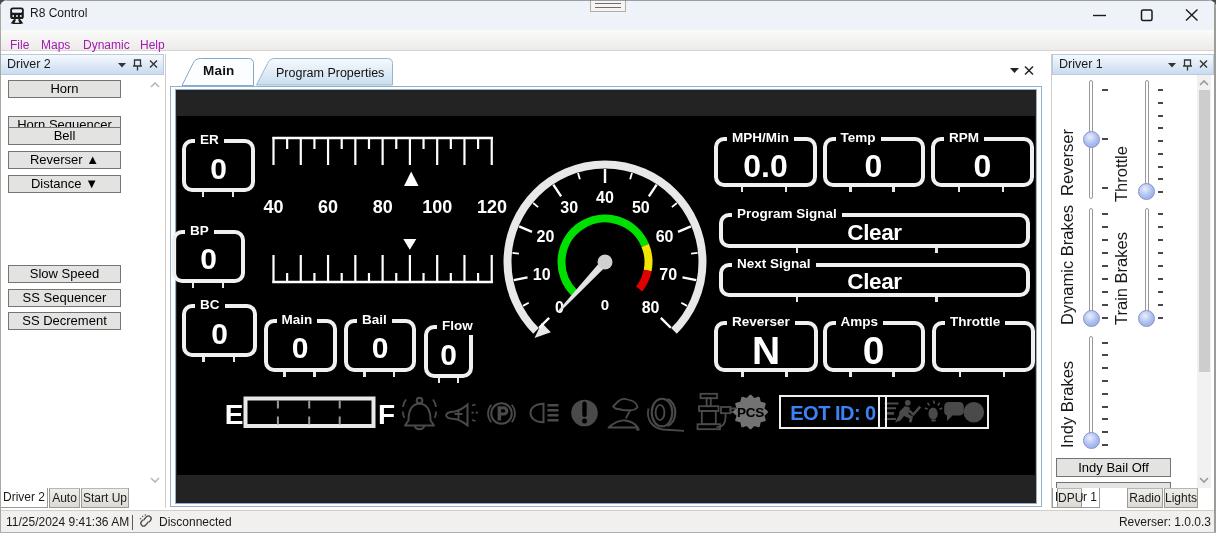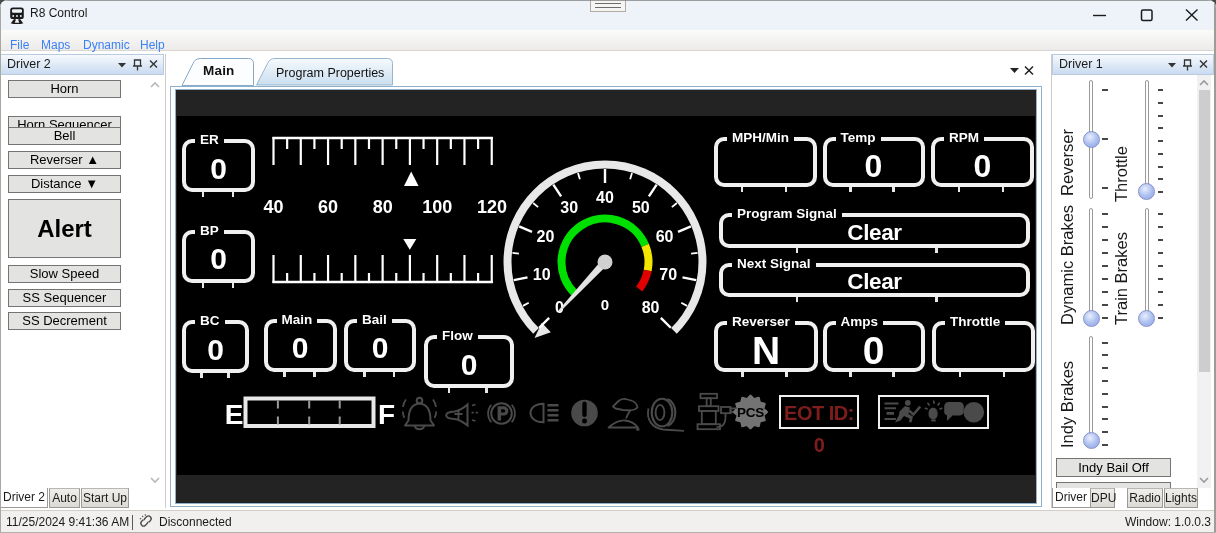--- a/index.html
+++ b/index.html
@@ -2,21 +2,21 @@
 <html><head><meta charset="utf-8"><style>
 *{margin:0;padding:0;box-sizing:border-box}
 html,body{width:1216px;height:533px;overflow:hidden;background:#4a4a4a;font-family:"Liberation Sans",sans-serif}
 .abs{position:absolute}
 #win{position:absolute;inset:0;background:#fff;border-radius:8px 8px 0 0;overflow:hidden}
 #titlebar{position:absolute;left:0;top:0;width:1216px;height:30px;background:#eef3f9}
 #title{position:absolute;left:30px;top:6px;font-size:12px;color:#1a1a1a}
 #handle{position:absolute;left:590px;top:0;width:36px;height:12px;background:#f7f5f4;border:1px solid #b3aba4;border-top:none}
 #handle div{height:1px;background:#6e6e6e;margin:3px 4px 0 4px}
 #menubar{position:absolute;left:0;top:30px;width:1216px;height:21px;background:linear-gradient(#fbfbfa,#ecebe9);border-bottom:1px solid #d9d6d2}
-.menuitem{position:absolute;top:38px;font-size:12px;color:#3b82f6}
+.menuitem{position:absolute;top:38px;font-size:12px;color:#a21caf}
 #mainbg{position:absolute;left:0;top:52px;width:1216px;height:458px;background:#fff}
 #statusbar{position:absolute;left:0;top:510px;width:1216px;height:23px;background:#f2f0ee;border-top:1px solid #d2cfcb;font-size:12px;color:#1a1a1a}
 
 .panelhdr{position:absolute;height:21px;background:linear-gradient(#f6f9fd,#c9dbf1);border:1px solid #b9cadf;font-size:12.5px;color:#1a1a1a}
 
 .btn{position:absolute;left:8px;width:113px;height:18.5px;background:#e3e3e1;border:1px solid #747474;font-size:13px;color:#000;text-align:center;line-height:16.5px}
 
 .btab{position:absolute;height:20px;font-size:12px;color:#1a1a1a;text-align:center;border:1px solid #9c9a96;border-top:1px solid #b9b7b3;background:linear-gradient(#efeeea,#dcdad4);line-height:18px}
 .btab.active{background:#fff;border-top:none}
 
@@ -77,21 +77,20 @@
         </g>
       <path d="M33 5.5 l7 7 M40 5.5 l-7 7" stroke="#333" stroke-width="1.4" fill="none"></path>
     </svg>
   </div>
   <div class="abs" style="left:0;top:75px;width:164px;height:413px;background:#fff"></div>
   <div class="btn" style="top:79.5px">Horn</div>
   <div class="btn" style="top:116px">Horn Sequencer</div>
   <div class="btn" style="top:126.5px">Bell</div>
   <div class="btn" style="top:150.5px">Reverser ▲</div>
   <div class="btn" style="top:174.5px">Distance ▼</div>
-  <div class="btn" style="top:199px;height:59px;font-size:24px;font-weight:bold;line-height:57px">Alert</div>
   <div class="btn" style="top:264.5px">Slow Speed</div>
   <div class="btn" style="top:288.5px">SS Sequencer</div>
   <div class="btn" style="top:311.5px">SS Decrement</div>
 
   <svg class="abs" style="left:148px;top:79px" width="14" height="12" viewBox="0 0 14 12">
       <path d="M3 8 l4 -4 4 4" stroke="#b8b8b8" stroke-width="1.6" fill="none"></path>
     </svg>
   <svg class="abs" style="left:148px;top:474px" width="14" height="12" viewBox="0 0 14 12">
       <path d="M3 4 l4 4 4 -4" stroke="#b8b8b8" stroke-width="1.6" fill="none"></path>
     </svg>
@@ -118,42 +117,43 @@
   <div class="abs" style="left:276px;top:66px;font-size:12.5px;color:#111">Program Properties</div>
   <svg class="abs" style="left:1008px;top:64px" width="28" height="14" viewBox="0 0 28 14">
     <path d="M2 4 l9 0 -4.5 5 z" fill="#222"></path>
     <path d="M17 2.5 l8 8 M25 2.5 l-8 8" stroke="#222" stroke-width="1.5" fill="none"></path>
   </svg>
 
   <div class="gb" style="left:182px;top:139px;width:73px;height:53px">
       <span class="lbl">ER</span>
       <span class="val" style="font-size:30px;top:6px">0</span>
     </div>
-  <div class="gb" style="left:182px;top:229.5px;width:73px;height:53px">
+  <div class="gb" style="left:172px;top:229.5px;width:73px;height:53px">
       <span class="lbl">BP</span>
       <span class="val" style="font-size:30px;top:6px">0</span>
     </div>
-  <div class="gb" style="left:182px;top:320px;width:67px;height:53px">
+  <div class="gb" style="left:182px;top:304px;width:75px;height:53px">
       <span class="lbl">BC</span>
       <span class="val" style="font-size:30px;top:6px">0</span>
     </div>
   <div class="gb" style="left:263.5px;top:318.5px;width:73px;height:53px">
       <span class="lbl">Main</span>
       <span class="val" style="font-size:30px;top:6px">0</span>
     </div>
   <div class="gb" style="left:344px;top:318.5px;width:72px;height:53px">
       <span class="lbl">Bail</span>
       <span class="val" style="font-size:30px;top:6px">0</span>
     </div>
-  <div class="gb" style="left:424px;top:335px;width:90px;height:53px">
+  <div class="gb" style="left:424px;top:325px;width:49px;height:53px">
       <span class="lbl">Flow</span>
       <span class="val" style="font-size:30px;top:6px">0</span>
     </div>
   <div class="gb" style="left:714px;top:136.5px;width:103px;height:50.5px">
       <span class="lbl">MPH/Min</span>
+      <span class="val" style="font-size:32px;top:10px">0.0</span>
     </div>
   <div class="gb" style="left:822.5px;top:136.5px;width:102px;height:50.5px">
       <span class="lbl">Temp</span>
       <span class="val" style="font-size:32px;top:10px">0</span>
     </div>
   <div class="gb" style="left:931px;top:136.5px;width:103px;height:50.5px">
       <span class="lbl">RPM</span>
       <span class="val" style="font-size:32px;top:10px">0</span>
     </div>
   <div class="gb" style="left:719px;top:213px;width:311px;height:34.5px">
@@ -307,21 +307,21 @@
         <circle cx="907.8" cy="402.8" r="2.9"></circle>
         <path d="M899.5 411.5 l5.5 -5.5 5 1.5 -1.5 6.5 4.5 2.5 -1.5 6 -2.5 -.5 .5 -3.5 -5.5 -2.5 -3.5 4.5 -5.5 2 4 -7.5 z"></path>
         <path d="M910 409.5 l3.2 3.2 6 -7 2 1.8 -7.8 8.8 -5 -4.6 z"></path>
         <path d="M929.5 409.5 c2 -2.5 5.5 -2.5 7 0 c2.5 4.5 1 9.5 -3 9.8 c-4 .3 -6.5 -4.3 -4 -9.8 z M931 419.5 h5 l-.5 2 h-4 z"></path>
         <path d="M933.5 400.5 l.8 3.2 M927.5 402.8 l2 2.7 M939.7 402.8 l-2 2.7 M924.8 408 l2.9 1.2 M942.4 408 l-2.9 1.2" stroke="#4a4a4a" stroke-width="1.6" fill="none"></path>
         <path d="M948.5 402 h11 a4.3 4.3 0 0 1 4.3 4.3 v5 a4.3 4.3 0 0 1 -4.3 4.3 h-7 l-5.5 5.5 v-5.5 a4.3 4.3 0 0 1 -2.8 -4.3 v-5 a4.3 4.3 0 0 1 4.3 -4.3 z"></path>
         <circle cx="973.8" cy="412.3" r="10.3"></circle>
       </g>
     </svg>
 
-  <div class="abs" style="left:779px;top:394.5px;width:80px;height:34px;border:2.5px solid #f0f0f0;color:#7f1d1d;font-size:20px;font-weight:bold;text-align:center;line-height:32px;letter-spacing:-0.5px">EOT ID: 0</div>
+  <div class="abs" style="left:779px;top:394.5px;width:108px;height:34px;border:2.5px solid #f0f0f0;color:#3b82f6;font-size:20px;font-weight:bold;text-align:center;line-height:32px;letter-spacing:-0.5px">EOT ID: 0</div>
   <div class="abs" style="left:877.5px;top:394.5px;width:111px;height:34px;border:2.5px solid #f0f0f0"></div>
 
   <div class="panelhdr" style="left:1052px;top:54px;width:162px">
     <span style="position:absolute;left:6px;top:2px">Driver 1</span>
     <svg class="abs" style="right:4px;top:0" width="42" height="19" viewBox="0 0 42 19">
       <path d="M1 8 l8 0 -4 4.5 z" fill="#333"></path>
       <g stroke="#333" stroke-width="1.3" fill="none">
           <path d="M17.5 5 h6 v6 h-6 z M16 11 h9 M20.5 11 v4.5"></path>
         </g>
       <path d="M33 5.5 l7 7 M40 5.5 l-7 7" stroke="#333" stroke-width="1.4" fill="none"></path>
@@ -391,29 +391,29 @@
   <div class="abs" style="left:1197px;top:75px;width:14px;height:413px;background:#f1f1f1"></div>
   <div class="abs" style="left:1198.5px;top:90px;width:11px;height:282px;background:#cdcdcd"></div>
   <svg class="abs" style="left:1197px;top:77px" width="14" height="12" viewBox="0 0 14 12">
       <path d="M3 8 l4 -4 4 4" stroke="#9a9a9a" stroke-width="1.6" fill="none"></path>
     </svg>
   <svg class="abs" style="left:1197px;top:474px" width="14" height="12" viewBox="0 0 14 12">
       <path d="M3 4 l4 4 4 -4" stroke="#9a9a9a" stroke-width="1.6" fill="none"></path>
     </svg>
 
   <div class="btab active" style="left:1052px;top:488px;width:48px">Driver 1</div>
-  <div class="btab" style="left:1090px;top:488px;width:25px">DPU</div>
+  <div class="btab" style="left:1057px;top:488px;width:25px">DPU</div>
   <div class="btab" style="left:1127px;top:488px;width:36px">Radio</div>
   <div class="btab" style="left:1164px;top:488px;width:34px">Lights</div>
 
   <div id="statusbar">
     <span style="position:absolute;left:6px;top:4px">11/25/2024 9:41:36 AM</span>
     <span style="position:absolute;left:132px;top:4px;width:1px;height:15px;background:#5a5a5a"></span>
     <span style="position:absolute;left:159px;top:4px">Disconnected</span>
-    <span style="position:absolute;right:5px;top:4px">Window: 1.0.0.3</span>
+    <span style="position:absolute;right:5px;top:4px">Reverser: 1.0.0.3</span>
   </div>
   <svg class="abs" style="left:138px;top:513px" width="16" height="16" viewBox="0 0 16 16">
     <g transform="rotate(-45 8 8)" stroke="#4e4e4e" stroke-width="1.4" fill="none">
       <path d="M7 5.2 h-2.3 a2.7 2.7 0 0 0 0 5.4 h2.3 a2.7 2.7 0 0 0 1.9 -.8"></path>
       <path d="M9 10.8 h2.3 a2.7 2.7 0 0 0 0 -5.4 h-2.3 a2.7 2.7 0 0 0 -1.9 .8"></path>
     </g>
     <path d="M4.2 2.8 l.9 1.2 M7.2 1.2 l.2 1.5 M1.8 5.6 l1.4 .5" stroke="#4e4e4e" stroke-width="1.1" fill="none"></path>
   </svg>
 </div>
 

